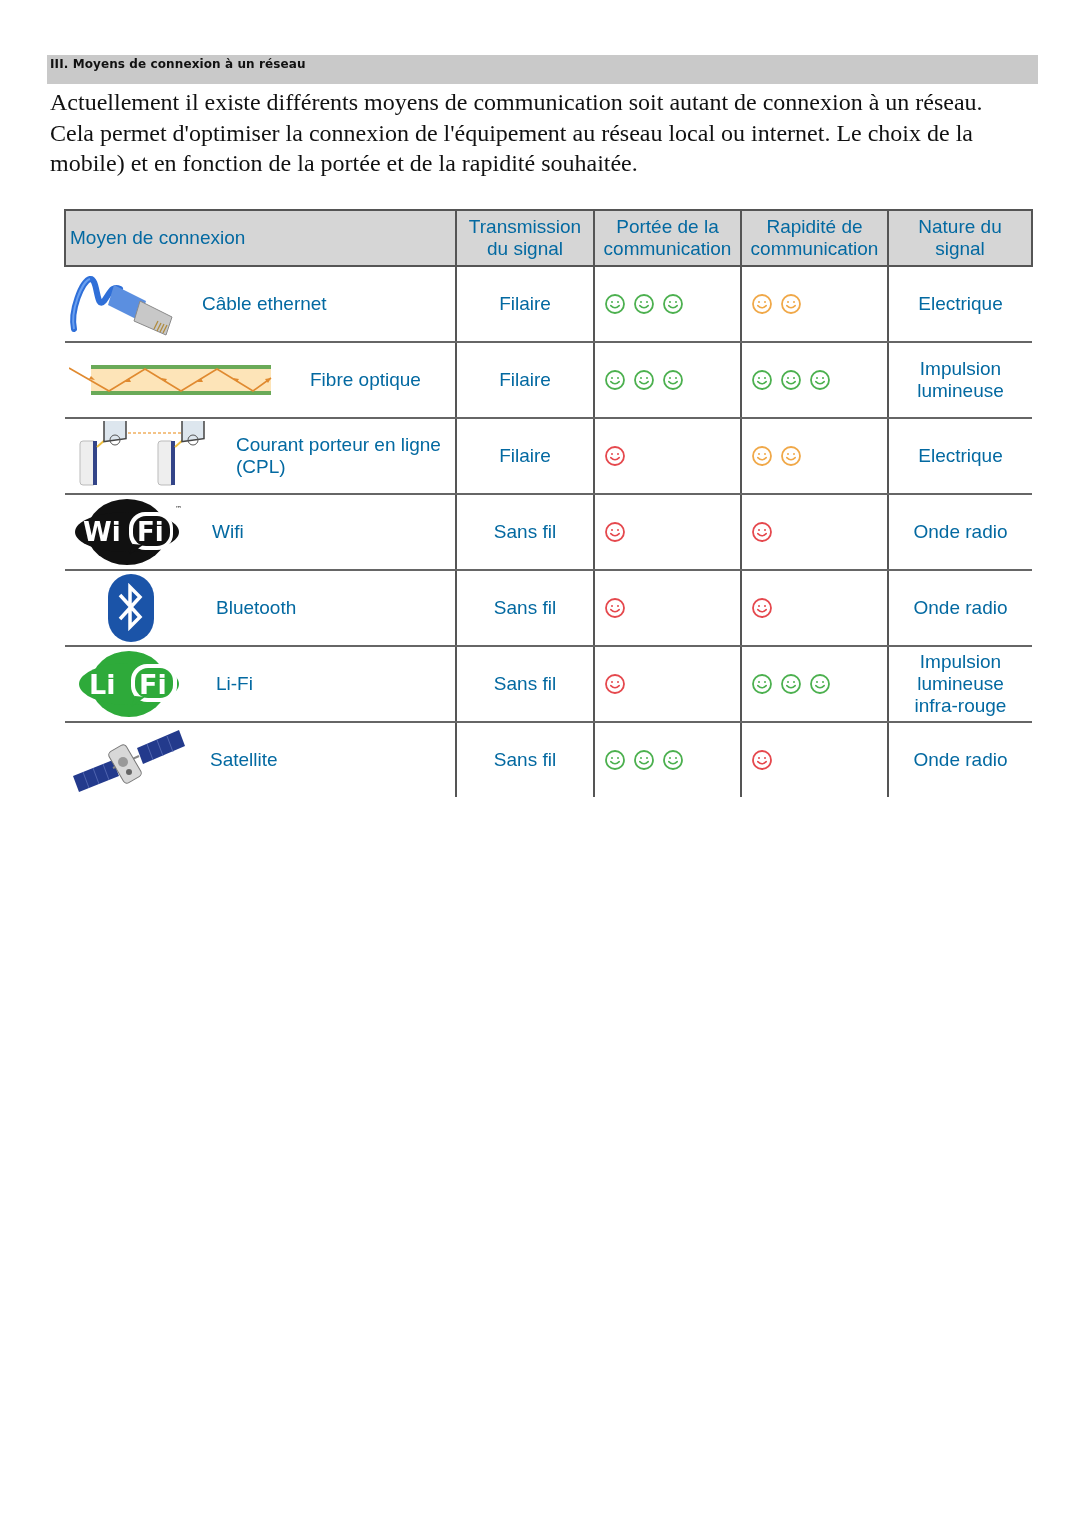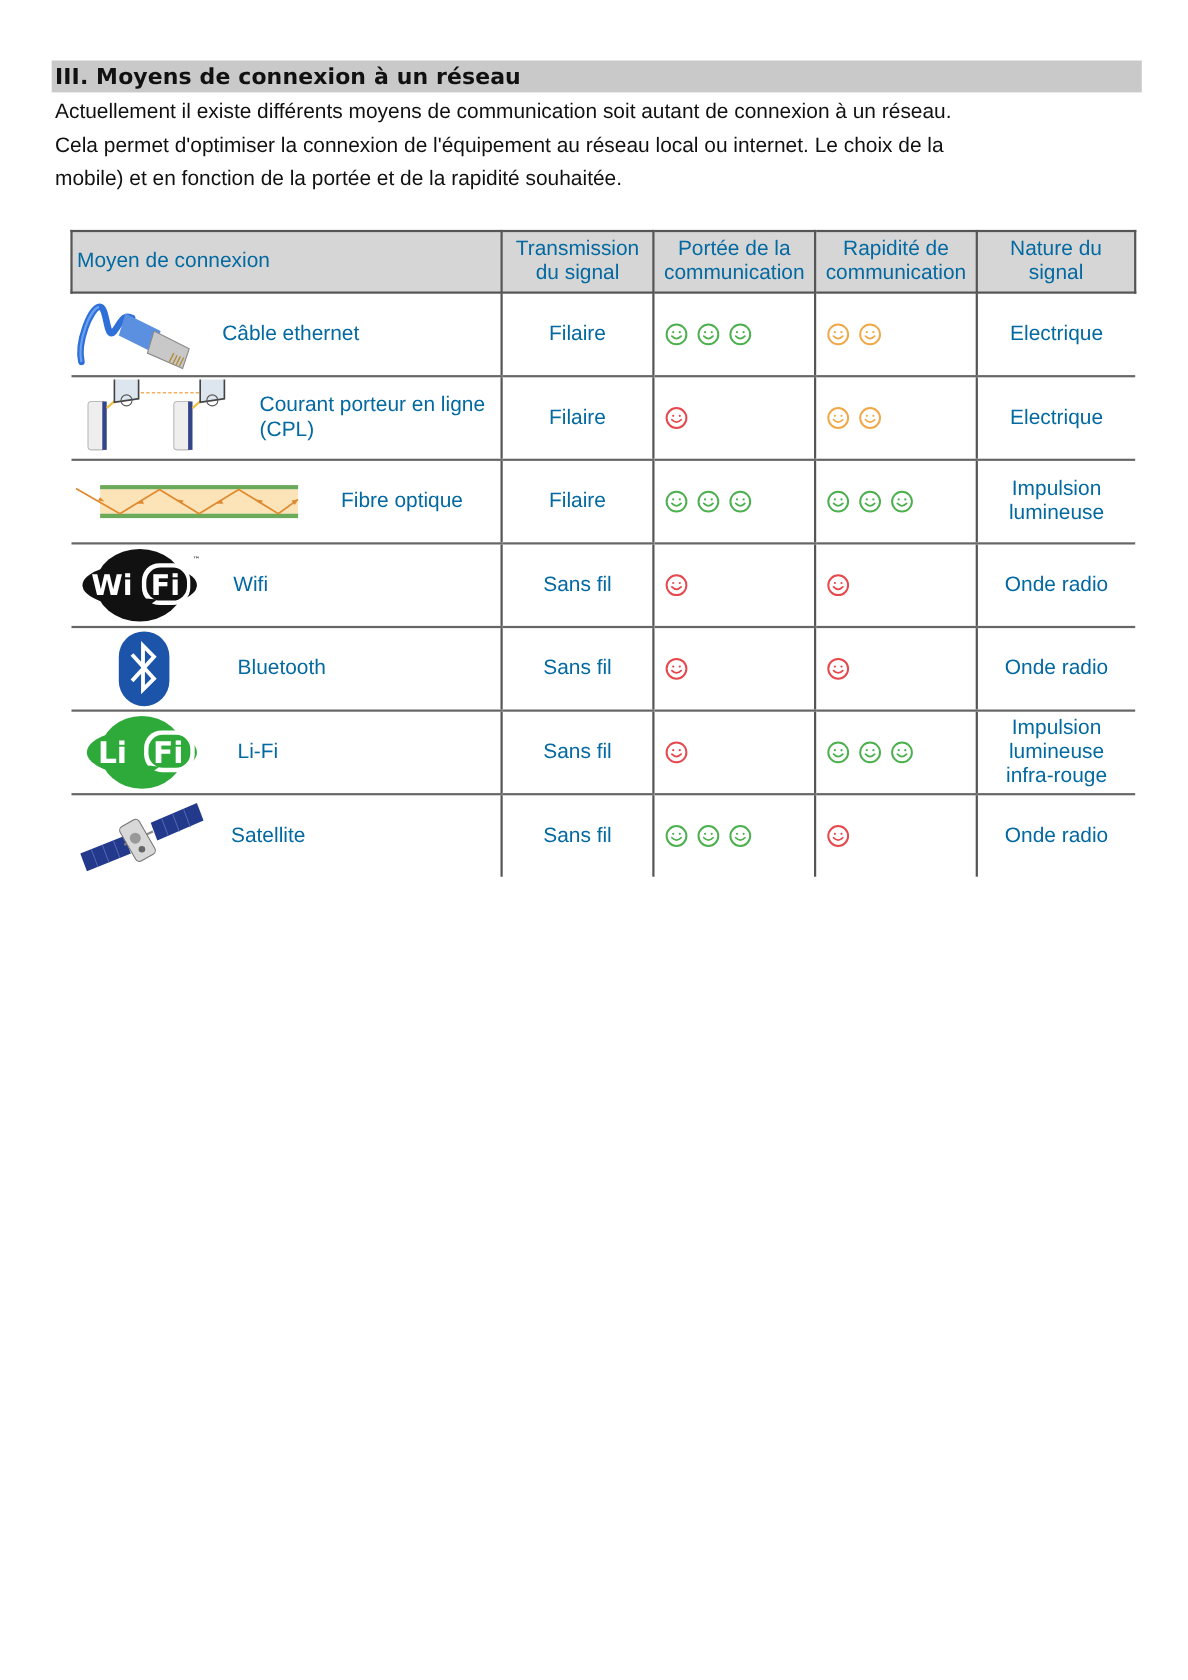--- a/index.html
+++ b/index.html
@@ -4,26 +4,26 @@
 <style>
   html, body { margin: 0; padding: 0; background: #ffffff; }
   body { width: 1080px; height: 1527px; position: relative; overflow: hidden; font-family: "Liberation Sans", sans-serif; color: #222; }
 
   .section-bar {
     position: absolute; left: 47px; top: 55px; width: 991px; height: 29px;
     background: #c9c9c9;
   }
   .section-title {
     position: absolute; left: 50px; top: 57px;
-    font-family: "DejaVu Sans", sans-serif; font-weight: bold; font-size: 20px; color: #111;
+    font-family: "DejaVu Sans", sans-serif; font-weight: bold; font-size: 12px; color: #111;
     letter-spacing: 0.1px;
   }
   .intro {
     position: absolute; left: 50px; top: 87px; width: 1000px;
-    font-family: Liberation Sans, sans-serif; font-size: 19px; line-height: 30.5px; color: #111;
+    font-family: Liberation Serif, serif; font-size: 24px; line-height: 30.5px; color: #111;
   }
   .intro p { margin: 0; white-space: nowrap; }
 
   table.conn {
     position: absolute; left: 64px; top: 209px; width: 967px;
     border-collapse: collapse; table-layout: fixed;
     font-family: "Liberation Sans", sans-serif; font-size: 19px; color: #0369a1;
   }
   table.conn col.c1 { width: 391px; }
   table.conn col.c2 { width: 138px; }
@@ -118,75 +118,20 @@
                 <circle cx="11" cy="11" r="9" fill="none" stroke="#4cb04f" stroke-width="1.8"></circle>
                 <circle cx="8" cy="9" r="1" fill="#4cb04f"></circle>
                 <circle cx="14" cy="9" r="1" fill="#4cb04f"></circle>
                 <path d="M6.8 12.6 Q11 17 15.2 12.6" fill="none" stroke="#4cb04f" stroke-width="1.6" stroke-linecap="round"></path>
               </svg></span>
             <span class="smiley"><svg width="22" height="22" viewBox="0 0 22 22">
                 <circle cx="11" cy="11" r="9" fill="none" stroke="#4cb04f" stroke-width="1.8"></circle>
                 <circle cx="8" cy="9" r="1" fill="#4cb04f"></circle>
                 <circle cx="14" cy="9" r="1" fill="#4cb04f"></circle>
                 <path d="M6.8 12.6 Q11 17 15.2 12.6" fill="none" stroke="#4cb04f" stroke-width="1.6" stroke-linecap="round"></path>
-              </svg></span>
-          </div>
-        </td>
-      <td class="rating-cell">
-          <div class="rating">
-            <span class="smiley"><svg width="22" height="22" viewBox="0 0 22 22">
-                <circle cx="11" cy="11" r="9" fill="none" stroke="#f0a848" stroke-width="1.8"></circle>
-                <circle cx="8" cy="9" r="1" fill="#f0a848"></circle>
-                <circle cx="14" cy="9" r="1" fill="#f0a848"></circle>
-                <path d="M6.8 12.6 Q11 17 15.2 12.6" fill="none" stroke="#f0a848" stroke-width="1.6" stroke-linecap="round"></path>
-              </svg></span>
-            <span class="smiley"><svg width="22" height="22" viewBox="0 0 22 22">
-                <circle cx="11" cy="11" r="9" fill="none" stroke="#f0a848" stroke-width="1.8"></circle>
-                <circle cx="8" cy="9" r="1" fill="#f0a848"></circle>
-                <circle cx="14" cy="9" r="1" fill="#f0a848"></circle>
-                <path d="M6.8 12.6 Q11 17 15.2 12.6" fill="none" stroke="#f0a848" stroke-width="1.6" stroke-linecap="round"></path>
-              </svg></span>
-          </div>
-        </td>
-      <td class="last"><span>Electrique</span></td>
-    </tr>
-
-    <tr>
-      <td class="first">
-        <div class="name-cell">
-          <span class="icon-box" style="width:150px; margin-right:2px;">
-            <svg width="148" height="70" viewBox="0 0 148 70">
-              <line x1="52" y1="12" x2="118" y2="12" stroke="#f0b060" stroke-width="1.5" stroke-dasharray="3,2"></line>
-              <g>
-                <rect x="14" y="20" width="16" height="44" rx="3" fill="#eeeeee" stroke="#bbb"></rect>
-                <rect x="27" y="20" width="4" height="44" fill="#334488"></rect>
-                <line x1="31" y1="26" x2="40" y2="18" stroke="#f0c040" stroke-width="2"></line>
-                <rect x="38" y="4" width="22" height="22" fill="#dde6ee" stroke="#444" stroke-width="1.5" transform="skewY(-8)"></rect>
-                <circle cx="49" cy="19" r="5" fill="none" stroke="#555"></circle>
-              </g>
-              <g transform="translate(78,0)">
-                <rect x="14" y="20" width="16" height="44" rx="3" fill="#eeeeee" stroke="#bbb"></rect>
-                <rect x="27" y="20" width="4" height="44" fill="#334488"></rect>
-                <line x1="31" y1="26" x2="40" y2="18" stroke="#f0c040" stroke-width="2"></line>
-                <rect x="38" y="4" width="22" height="22" fill="#dde6ee" stroke="#444" stroke-width="1.5" transform="skewY(-8)"></rect>
-                <circle cx="49" cy="19" r="5" fill="none" stroke="#555"></circle>
-              </g>
-            </svg>
-          </span>
-          <span class="label"><span>Courant porteur en ligne</span><br><span>(CPL)</span></span>
-        </div>
-      </td>
-      <td>Filaire</td>
-      <td class="rating-cell">
-          <div class="rating">
-            <span class="smiley"><svg width="22" height="22" viewBox="0 0 22 22">
-                <circle cx="11" cy="11" r="9" fill="none" stroke="#e5484d" stroke-width="1.8"></circle>
-                <circle cx="8" cy="9" r="1" fill="#e5484d"></circle>
-                <circle cx="14" cy="9" r="1" fill="#e5484d"></circle>
-                <path d="M6.8 12.6 Q11 17 15.2 12.6" fill="none" stroke="#e5484d" stroke-width="1.6" stroke-linecap="round"></path>
               </svg></span>
           </div>
         </td>
       <td class="rating-cell">
           <div class="rating">
             <span class="smiley"><svg width="22" height="22" viewBox="0 0 22 22">
                 <circle cx="11" cy="11" r="9" fill="none" stroke="#f0a848" stroke-width="1.8"></circle>
                 <circle cx="8" cy="9" r="1" fill="#f0a848"></circle>
                 <circle cx="14" cy="9" r="1" fill="#f0a848"></circle>
                 <path d="M6.8 12.6 Q11 17 15.2 12.6" fill="none" stroke="#f0a848" stroke-width="1.6" stroke-linecap="round"></path>
@@ -268,20 +213,75 @@
                 <path d="M6.8 12.6 Q11 17 15.2 12.6" fill="none" stroke="#4cb04f" stroke-width="1.6" stroke-linecap="round"></path>
               </svg></span>
           </div>
         </td>
       <td class="last"><span>Impulsion</span><br><span>lumineuse</span></td>
     </tr>
 
     <tr>
       <td class="first">
         <div class="name-cell">
+          <span class="icon-box" style="width:150px; margin-right:2px;">
+            <svg width="148" height="70" viewBox="0 0 148 70">
+              <line x1="52" y1="12" x2="118" y2="12" stroke="#f0b060" stroke-width="1.5" stroke-dasharray="3,2"></line>
+              <g>
+                <rect x="14" y="20" width="16" height="44" rx="3" fill="#eeeeee" stroke="#bbb"></rect>
+                <rect x="27" y="20" width="4" height="44" fill="#334488"></rect>
+                <line x1="31" y1="26" x2="40" y2="18" stroke="#f0c040" stroke-width="2"></line>
+                <rect x="38" y="4" width="22" height="22" fill="#dde6ee" stroke="#444" stroke-width="1.5" transform="skewY(-8)"></rect>
+                <circle cx="49" cy="19" r="5" fill="none" stroke="#555"></circle>
+              </g>
+              <g transform="translate(78,0)">
+                <rect x="14" y="20" width="16" height="44" rx="3" fill="#eeeeee" stroke="#bbb"></rect>
+                <rect x="27" y="20" width="4" height="44" fill="#334488"></rect>
+                <line x1="31" y1="26" x2="40" y2="18" stroke="#f0c040" stroke-width="2"></line>
+                <rect x="38" y="4" width="22" height="22" fill="#dde6ee" stroke="#444" stroke-width="1.5" transform="skewY(-8)"></rect>
+                <circle cx="49" cy="19" r="5" fill="none" stroke="#555"></circle>
+              </g>
+            </svg>
+          </span>
+          <span class="label"><span>Courant porteur en ligne</span><br><span>(CPL)</span></span>
+        </div>
+      </td>
+      <td>Filaire</td>
+      <td class="rating-cell">
+          <div class="rating">
+            <span class="smiley"><svg width="22" height="22" viewBox="0 0 22 22">
+                <circle cx="11" cy="11" r="9" fill="none" stroke="#e5484d" stroke-width="1.8"></circle>
+                <circle cx="8" cy="9" r="1" fill="#e5484d"></circle>
+                <circle cx="14" cy="9" r="1" fill="#e5484d"></circle>
+                <path d="M6.8 12.6 Q11 17 15.2 12.6" fill="none" stroke="#e5484d" stroke-width="1.6" stroke-linecap="round"></path>
+              </svg></span>
+          </div>
+        </td>
+      <td class="rating-cell">
+          <div class="rating">
+            <span class="smiley"><svg width="22" height="22" viewBox="0 0 22 22">
+                <circle cx="11" cy="11" r="9" fill="none" stroke="#f0a848" stroke-width="1.8"></circle>
+                <circle cx="8" cy="9" r="1" fill="#f0a848"></circle>
+                <circle cx="14" cy="9" r="1" fill="#f0a848"></circle>
+                <path d="M6.8 12.6 Q11 17 15.2 12.6" fill="none" stroke="#f0a848" stroke-width="1.6" stroke-linecap="round"></path>
+              </svg></span>
+            <span class="smiley"><svg width="22" height="22" viewBox="0 0 22 22">
+                <circle cx="11" cy="11" r="9" fill="none" stroke="#f0a848" stroke-width="1.8"></circle>
+                <circle cx="8" cy="9" r="1" fill="#f0a848"></circle>
+                <circle cx="14" cy="9" r="1" fill="#f0a848"></circle>
+                <path d="M6.8 12.6 Q11 17 15.2 12.6" fill="none" stroke="#f0a848" stroke-width="1.6" stroke-linecap="round"></path>
+              </svg></span>
+          </div>
+        </td>
+      <td class="last"><span>Electrique</span></td>
+    </tr>
+
+    <tr>
+      <td class="first">
+        <div class="name-cell">
           <span class="icon-box" style="width:124px; margin-left:4px;">
             <svg width="120" height="70" viewBox="0 0 120 70">
               <ellipse cx="56" cy="35" rx="40" ry="33" fill="#111"></ellipse>
               <ellipse cx="56" cy="35" rx="52" ry="20" fill="#111"></ellipse>
               <rect x="58" y="15" width="44" height="38" rx="16" fill="#fff"></rect>
               <rect x="62" y="19" width="37" height="30" rx="13" fill="#111"></rect>
               <polygon points="62,47 58,58 72,48" fill="#111"></polygon>
               <text x="12" y="44" font-family="DejaVu Sans, sans-serif" font-weight="bold" font-size="26" fill="#fff">Wi</text>
               <text x="66" y="44" font-family="DejaVu Sans, sans-serif" font-weight="bold" font-size="26" fill="#fff">Fi</text>
               <text x="104" y="14" font-family="DejaVu Sans, sans-serif" font-size="7" fill="#111">™</text>

